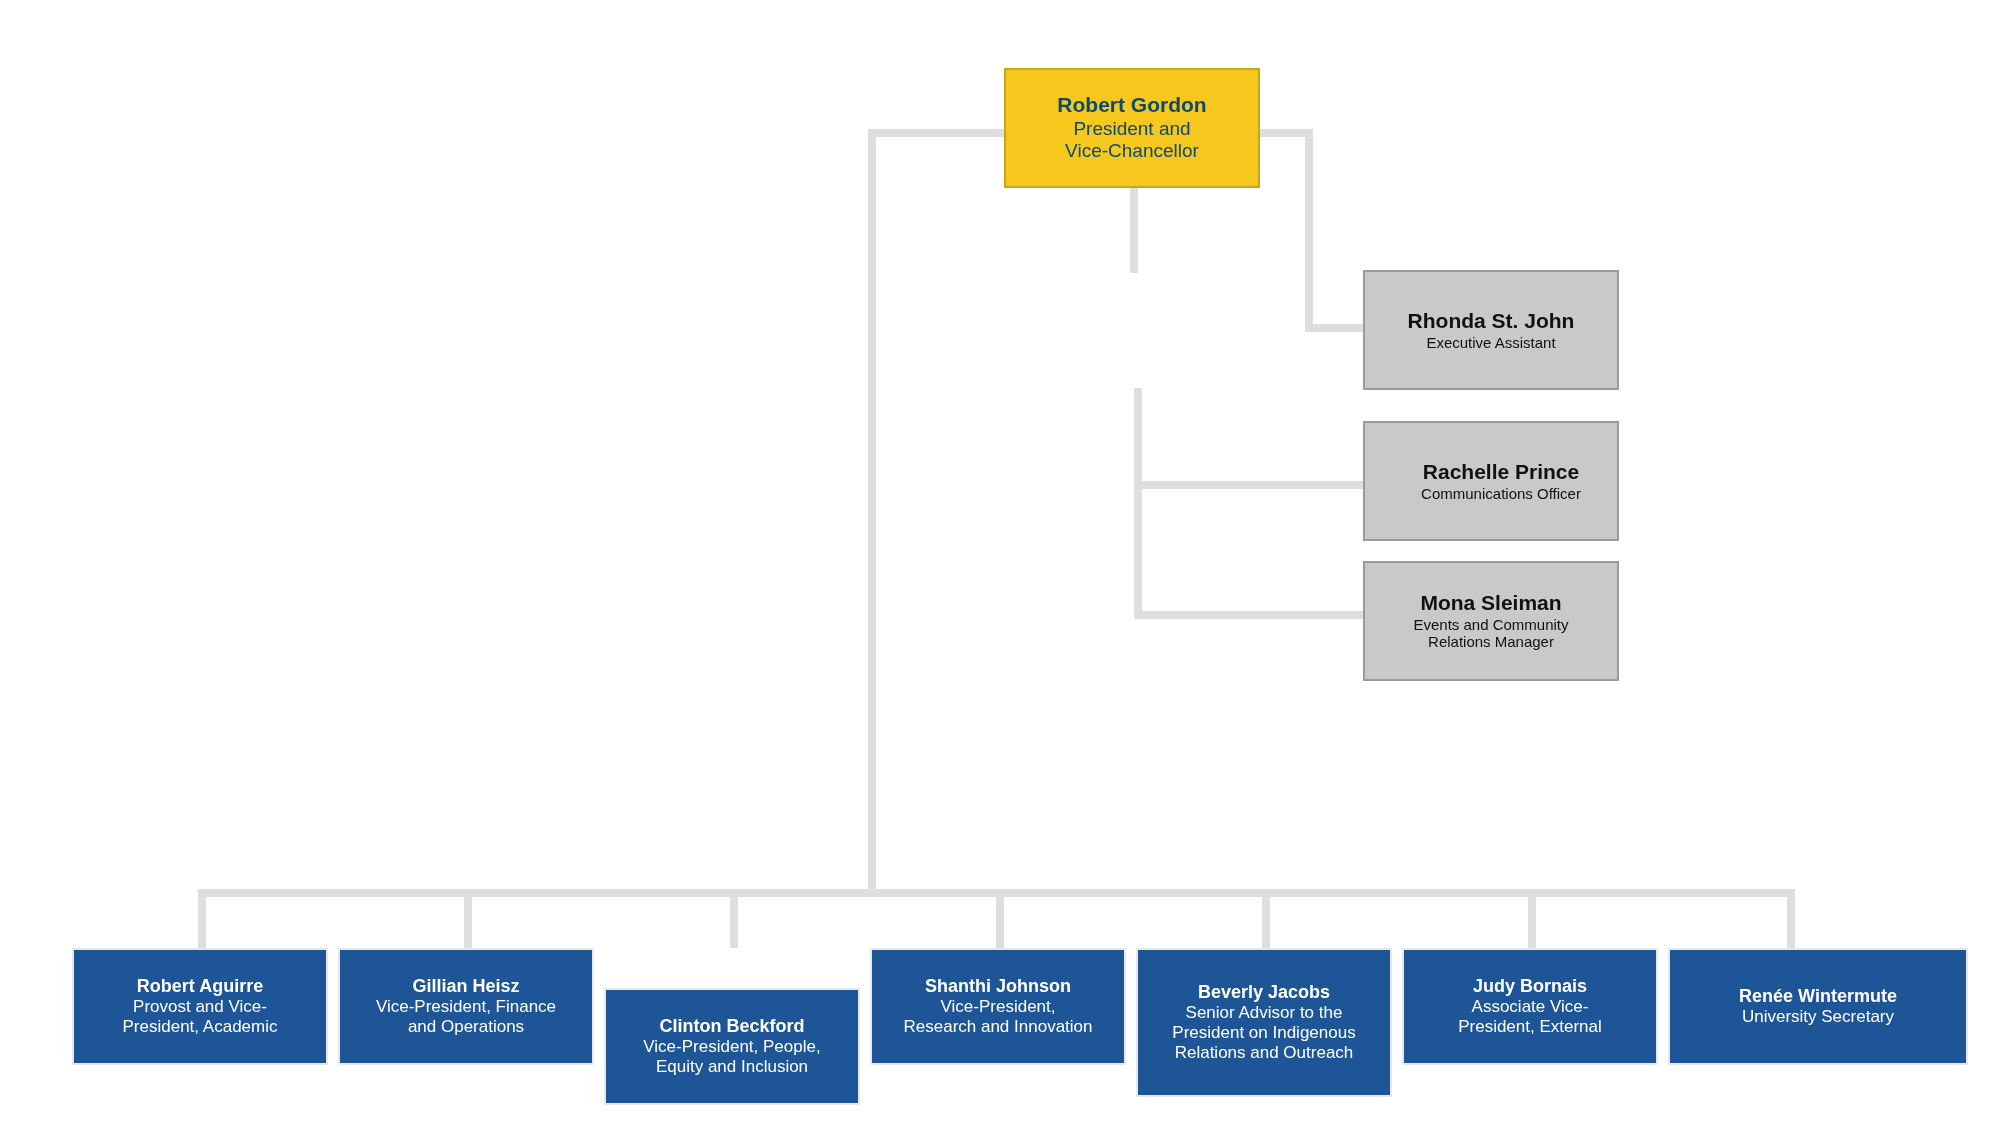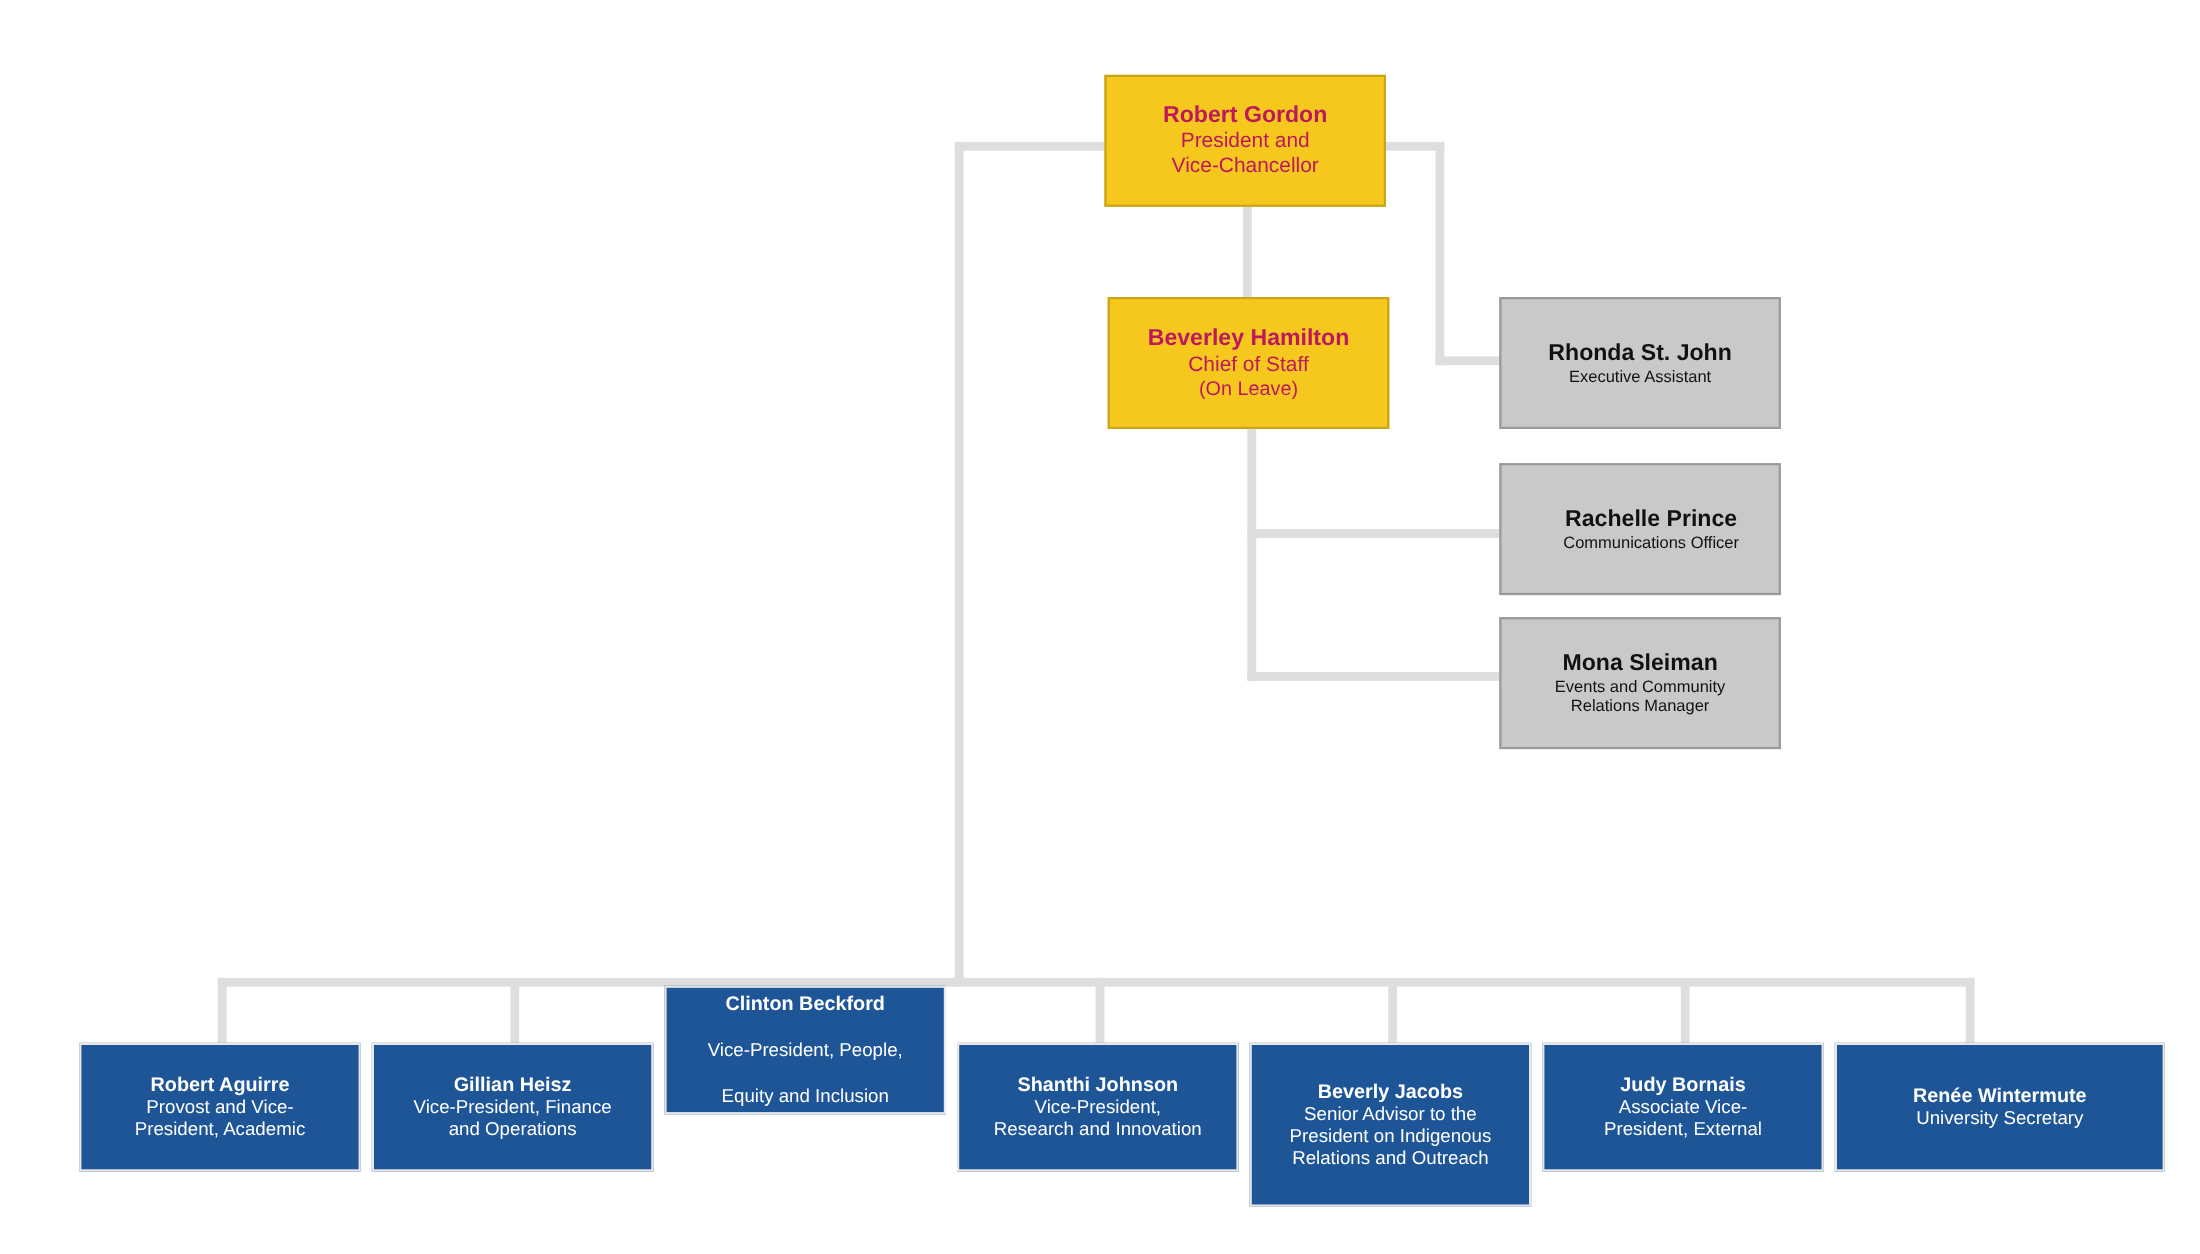--- a/index.html
+++ b/index.html
@@ -46,21 +46,21 @@
   }
   .node .ttl {
     font-weight: normal;
     display: block;
   }
 
   
   .node.yellow {
     background: #f6c81e;
     border: 2px solid #c9a51a;
-    color: #be185d;
+    color: #0c4a6e;
   }
   .node.yellow .nm { font-size: 21px; }
   .node.yellow .ttl { font-size: 19px; }
   .node.yellow .sub { font-size: 18px; display: block; }
 
   
   .node.grey {
     background: #c9c9c9;
     border: 2px solid #9a9a9a;
     color: #111111;
@@ -104,25 +104,20 @@
   <div class="conn conn-v" style="left:1262px; top:889px; height:59px;"></div>
   <div class="conn conn-v" style="left:1528px; top:889px; height:59px;"></div>
   <div class="conn conn-v" style="left:1787px; top:889px; height:59px;"></div>
 
   <div class="node yellow" style="left:1004px; top:68px; width:256px; height:120px;">
     <span class="nm">Robert Gordon</span>
     <span class="ttl">President and</span>
     <span class="ttl">Vice-Chancellor</span>
   </div>
 
-  <div class="node yellow" style="left:1007px; top:270px; width:256px; height:120px;">
-    <span class="nm">Beverley  Hamilton</span>
-    <span class="ttl">Chief of Staff</span>
-    <span class="sub">(On Leave)</span>
-  </div>
 
   <div class="node grey" style="left:1363px; top:270px; width:256px; height:120px;">
     <span class="nm">Rhonda St. John</span>
     <span class="ttl">Executive Assistant</span>
   </div>
 
   <div class="node grey" style="left:1363px; top:421px; width:256px; height:120px;padding-left:28px;">
     <span class="nm">Rachelle Prince</span>
     <span class="ttl">Communications Officer</span>
   </div>
@@ -138,21 +133,21 @@
     <span class="ttl">Provost and Vice-</span>
     <span class="ttl">President, Academic</span>
   </div>
 
   <div class="node blue" style="left:338px; top:948px; width:256px; height:117px;">
     <span class="nm">Gillian Heisz</span>
     <span class="ttl">Vice-President, Finance</span>
     <span class="ttl">and Operations</span>
   </div>
 
-  <div class="node blue" style="left:604px; top:896px; width:256px; height:117px;justify-content:space-between;">
+  <div class="node blue" style="left:604px; top:988px; width:256px; height:117px;">
     <span class="nm">Clinton Beckford</span>
     <span class="ttl">Vice-President, People,</span>
     <span class="ttl">Equity and Inclusion</span>
   </div>
 
   <div class="node blue" style="left:870px; top:948px; width:256px; height:117px;">
     <span class="nm">Shanthi Johnson</span>
     <span class="ttl">Vice-President,</span>
     <span class="ttl">Research and Innovation</span>
   </div>

